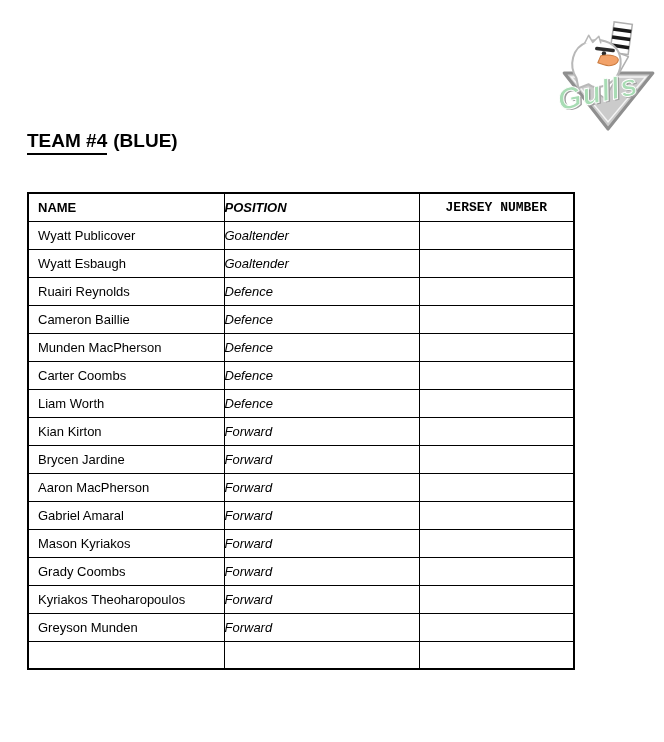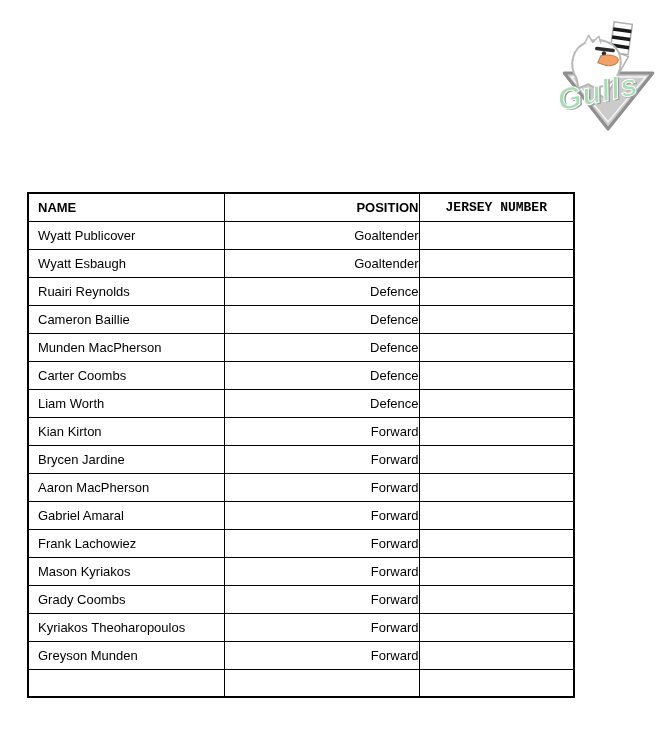--- a/index.html
+++ b/index.html
@@ -58,21 +58,21 @@
   table.roster th, table.roster td {
     border: 1px solid #000;
     height: 28px;
     font-size: 13px;
     vertical-align: middle;
     overflow: hidden;
     white-space: nowrap;
   }
   table.roster th { font-weight: bold; }
   .cell-name  { text-align: left; padding-left: 9px; }
-  .cell-pos   { text-align: right; }
+  .cell-pos   { text-align: left; font-style: italic; }
   .cell-jersey{ text-align: center; font-family: Liberation Mono, monospace; }
 </style>
 </head>
 <body>
 
 <div class="page">
 
   <div class="logo">
     <svg viewBox="0 0 104 114" xmlns="http://www.w3.org/2000/svg">
 
@@ -99,20 +99,23 @@
         <path d="M 46,38 C 56,36 64,39 63,43 C 62,47 55,49 49,47 L 43,45 Z" fill="#f2a269" stroke="#c97a3e" stroke-width="1" stroke-linejoin="round"></path>
       </g>
 
       <g transform="translate(6,92) rotate(-12)">
         <text x="1.5" y="1.5" class="logo-word" fill="#9e9e9e">Gulls</text>
         <text x="0" y="0" class="logo-word" fill="#a8dcb4" stroke="#ffffff" stroke-width="0.9">Gulls</text>
       </g>
     </svg>
   </div>
 
+  <div class="title">
+    <span class="underlined">TEAM #4</span><span class="suffix">(BLUE)</span>
+  </div>
 
   <table class="roster">
     <colgroup>
         <col class="c-name">
         <col class="c-pos">
         <col class="c-jersey">
       </colgroup>
     <thead>
       <tr>
         <th class="cell-name">NAME</th>
@@ -170,25 +173,20 @@
         <td class="cell-name">Aaron MacPherson</td>
         <td class="cell-pos">Forward</td>
         <td class="cell-jersey"></td>
       </tr>
       <tr>
         <td class="cell-name">Gabriel Amaral</td>
         <td class="cell-pos">Forward</td>
         <td class="cell-jersey"></td>
       </tr>
       <tr>
-        <td class="cell-name">Frank Lachowiez</td>
-        <td class="cell-pos">Forward</td>
-        <td class="cell-jersey"></td>
-      </tr>
-      <tr>
         <td class="cell-name">Mason Kyriakos</td>
         <td class="cell-pos">Forward</td>
         <td class="cell-jersey"></td>
       </tr>
       <tr>
         <td class="cell-name">Grady Coombs</td>
         <td class="cell-pos">Forward</td>
         <td class="cell-jersey"></td>
       </tr>
       <tr>

